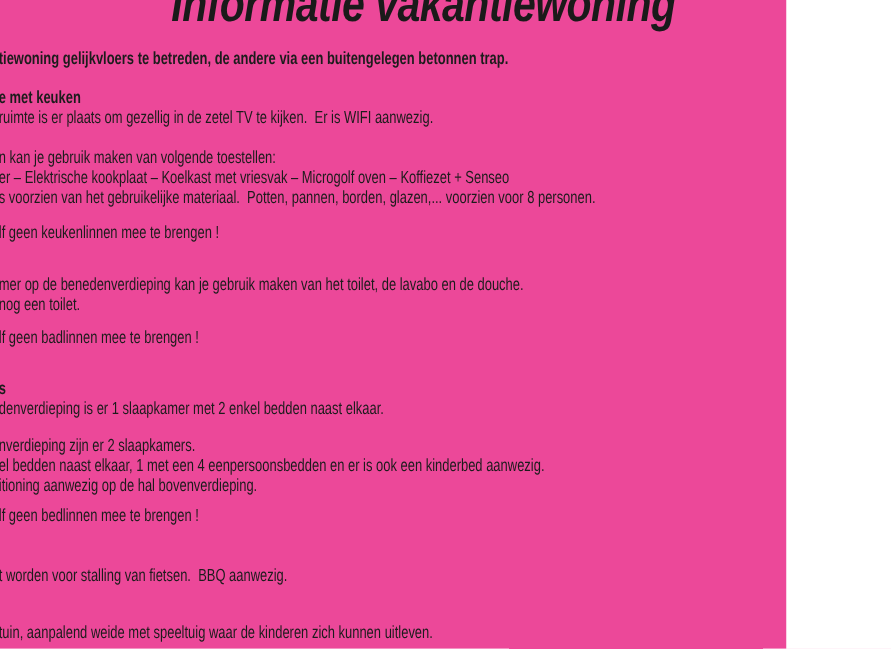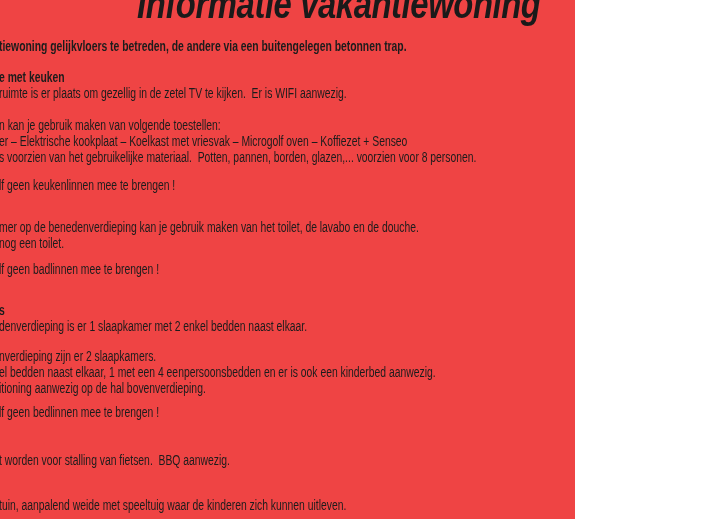--- a/index.html
+++ b/index.html
@@ -5,23 +5,23 @@
   html, body {
     margin: 0;
     padding: 0;
     width: 713px;
     height: 519px;
     overflow: hidden;
     background: #ffffff;
   }
   .page {
     position: relative;
-    width: 575px;
+    width: 629px;
     height: 519px;
-    background: #ef4444;
+    background: #ec4899;
     font-family: "Liberation Sans", sans-serif;
     color: #1a1a1a;
   }
   .doc-title {
     position: absolute;
     top: -17px;
     left: 137px;
     font-size: 40px;
     line-height: 42px;
     font-weight: 700;

